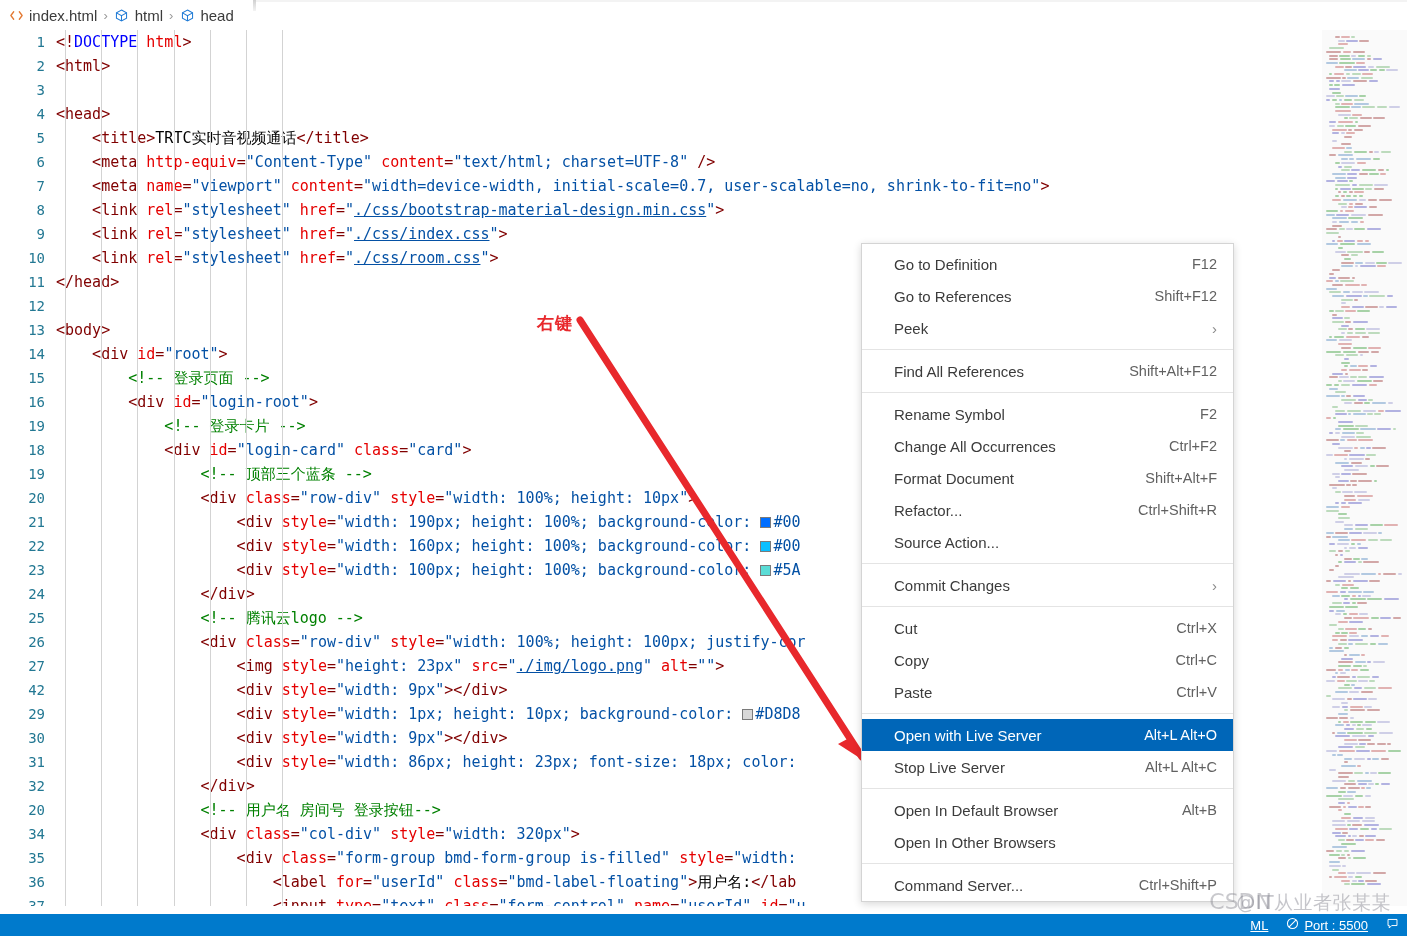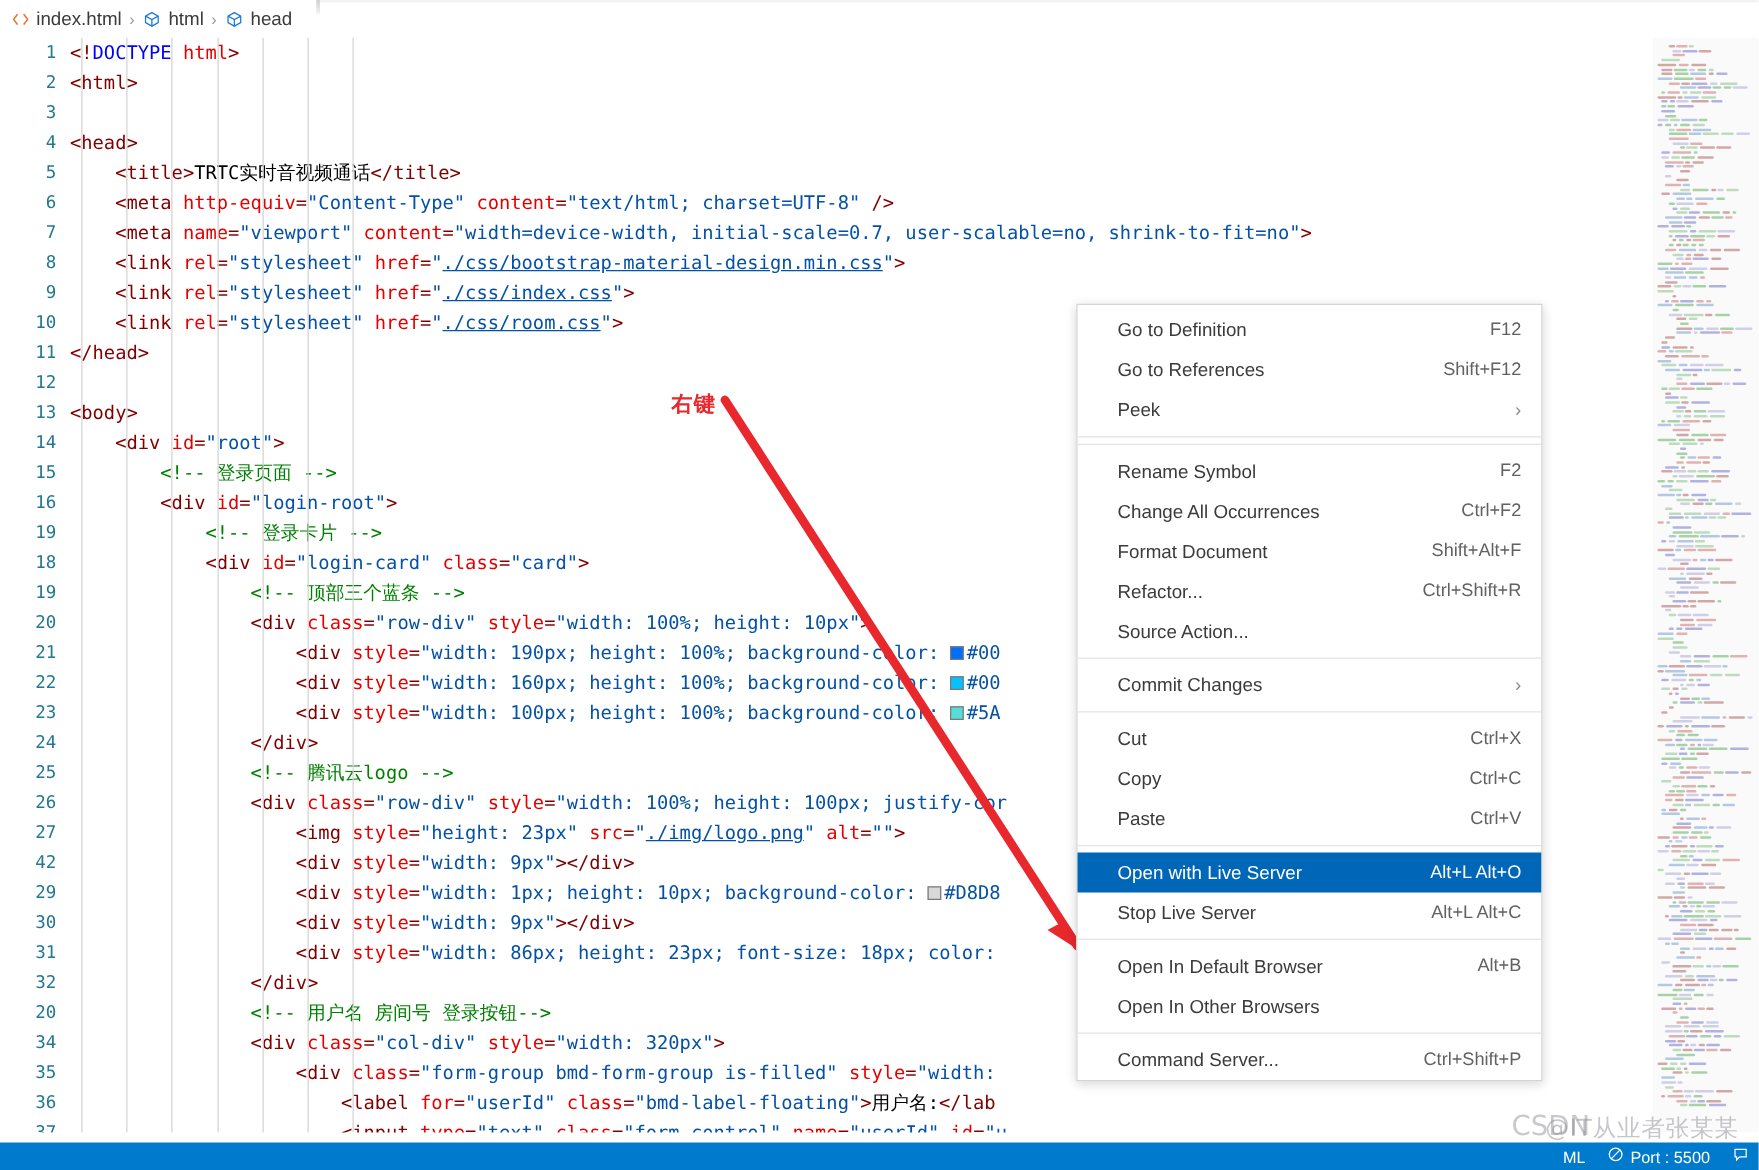--- a/index.html
+++ b/index.html
@@ -106,21 +106,21 @@
   }
   .anno-arrow { position: absolute; left: 0; top: 0; width: 1407px; height: 936px; pointer-events: none; }
 
   
   .statusbar {
     position: absolute; left: 0; bottom: 0; width: 1407px; height: 22px;
     background: #007acc; color: #ffffff;
     display: flex; align-items: center; justify-content: flex-end;
     font-size: 13px; padding-right: 8px; gap: 18px;
   }
-  .sb-item { display: flex; align-items: center; gap: 5px; white-space: nowrap; }
+  .sb-item { display: flex; align-items: center; gap: 5px; white-space: nowrap; text-decoration: underline; }
 
   
   .watermark {
     position: absolute; right: 16px; bottom: 20px;
     font-family: "DejaVu Sans", sans-serif;
     font-size: 19px; color: rgba(120,120,130,0.42);
     white-space: nowrap; letter-spacing: 0.5px;
   }
   .watermark2 {
     position: absolute; right: 135px; bottom: 22px;
@@ -924,20 +924,24 @@
       </div>
       <div class="mi">
         <span class="mi-label">Go to References</span>
         <span class="mi-key">Shift+F12</span>
       </div>
       <div class="mi">
         <span class="mi-label">Peek</span>
         <span class="mi-sub">›</span>
       </div>
       <div class="sep"></div>
+      <div class="mi">
+        <span class="mi-label">Find All References</span>
+        <span class="mi-key">Shift+Alt+F12</span>
+      </div>
       <div class="sep"></div>
       <div class="mi">
         <span class="mi-label">Rename Symbol</span>
         <span class="mi-key">F2</span>
       </div>
       <div class="mi">
         <span class="mi-label">Change All Occurrences</span>
         <span class="mi-key">Ctrl+F2</span>
       </div>
       <div class="mi">

